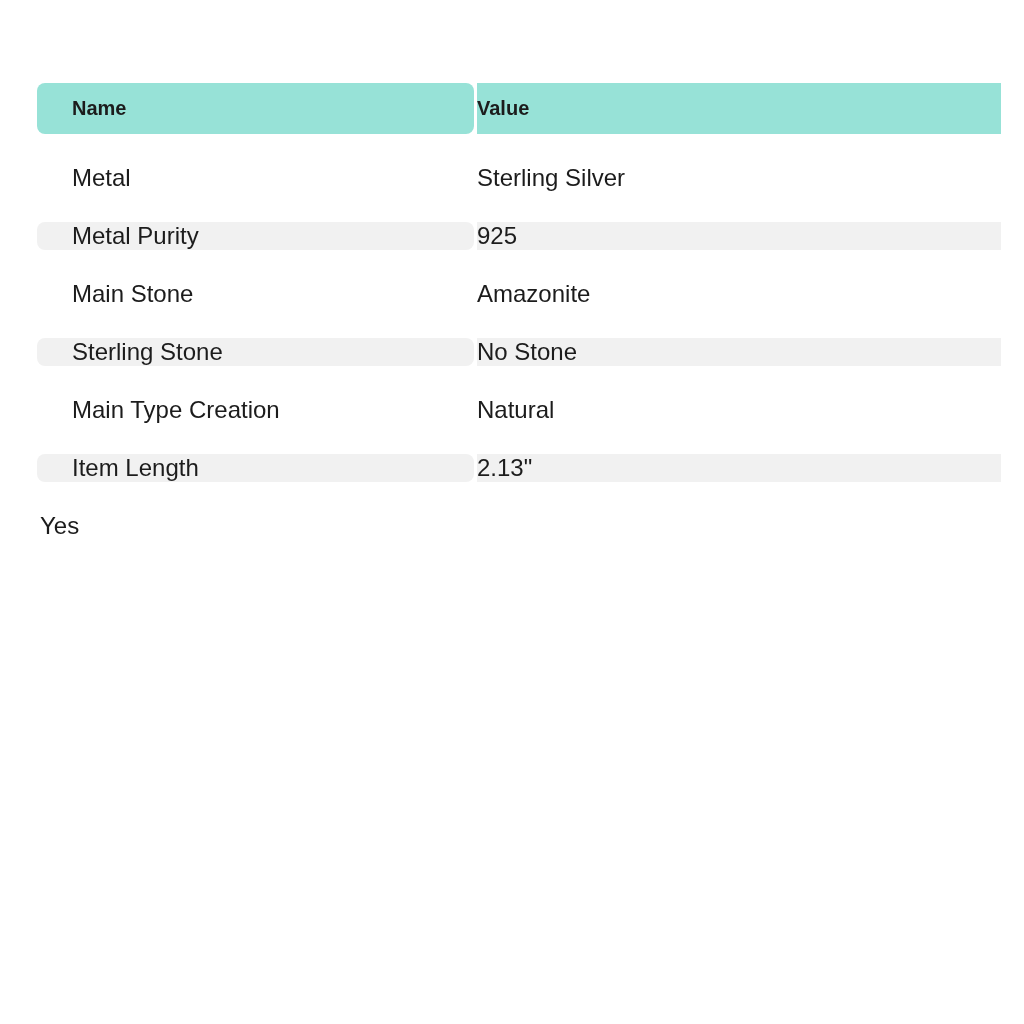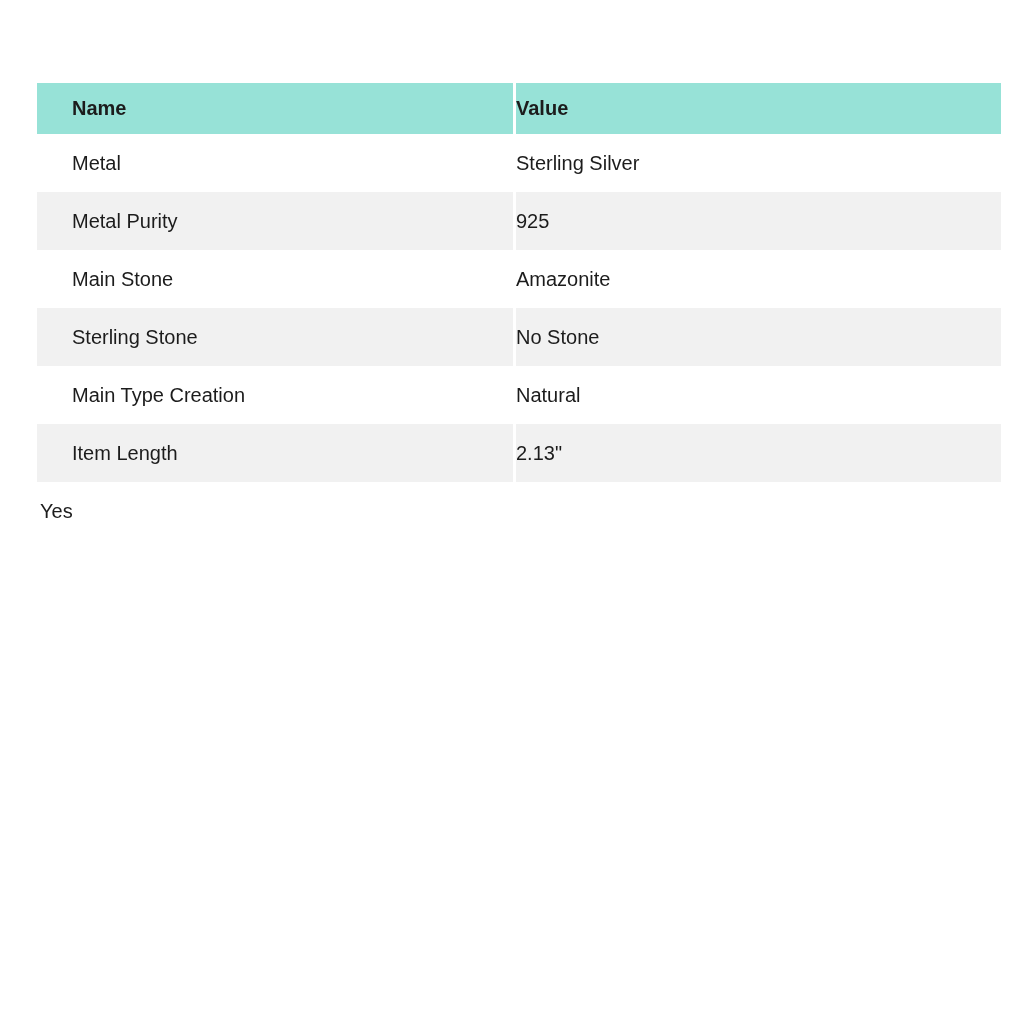--- a/index.html
+++ b/index.html
@@ -26,39 +26,41 @@
     display:flex;
     align-items:stretch;
   }
   .cell{
     display:flex;
     align-items:center;
     overflow:hidden;
     white-space:nowrap;
   }
   .cell.name-col{
-    width:476px;
+    width:437px;
     padding-left:35px;
+    border-radius:8px;
   }
   .cell.value-col{
     flex:1;
     border-left:3px solid var(--gutter);
   }
   .row.header{
     height:51px;
     font-size:20px;
     font-weight:600;
   }
   .row.header .cell{
     background:var(--header-bg);
   }
   .row.body{
     height:58px;
-    font-size:20px;
+    font-size:24px;
     font-weight:400;
+    align-items:flex-end;
   }
   
   .row.body:nth-of-type(odd) .cell{
     background:var(--stripe-bg);
   }
 </style>
 </head>
 <body>
 
 <div class="attr-table">

